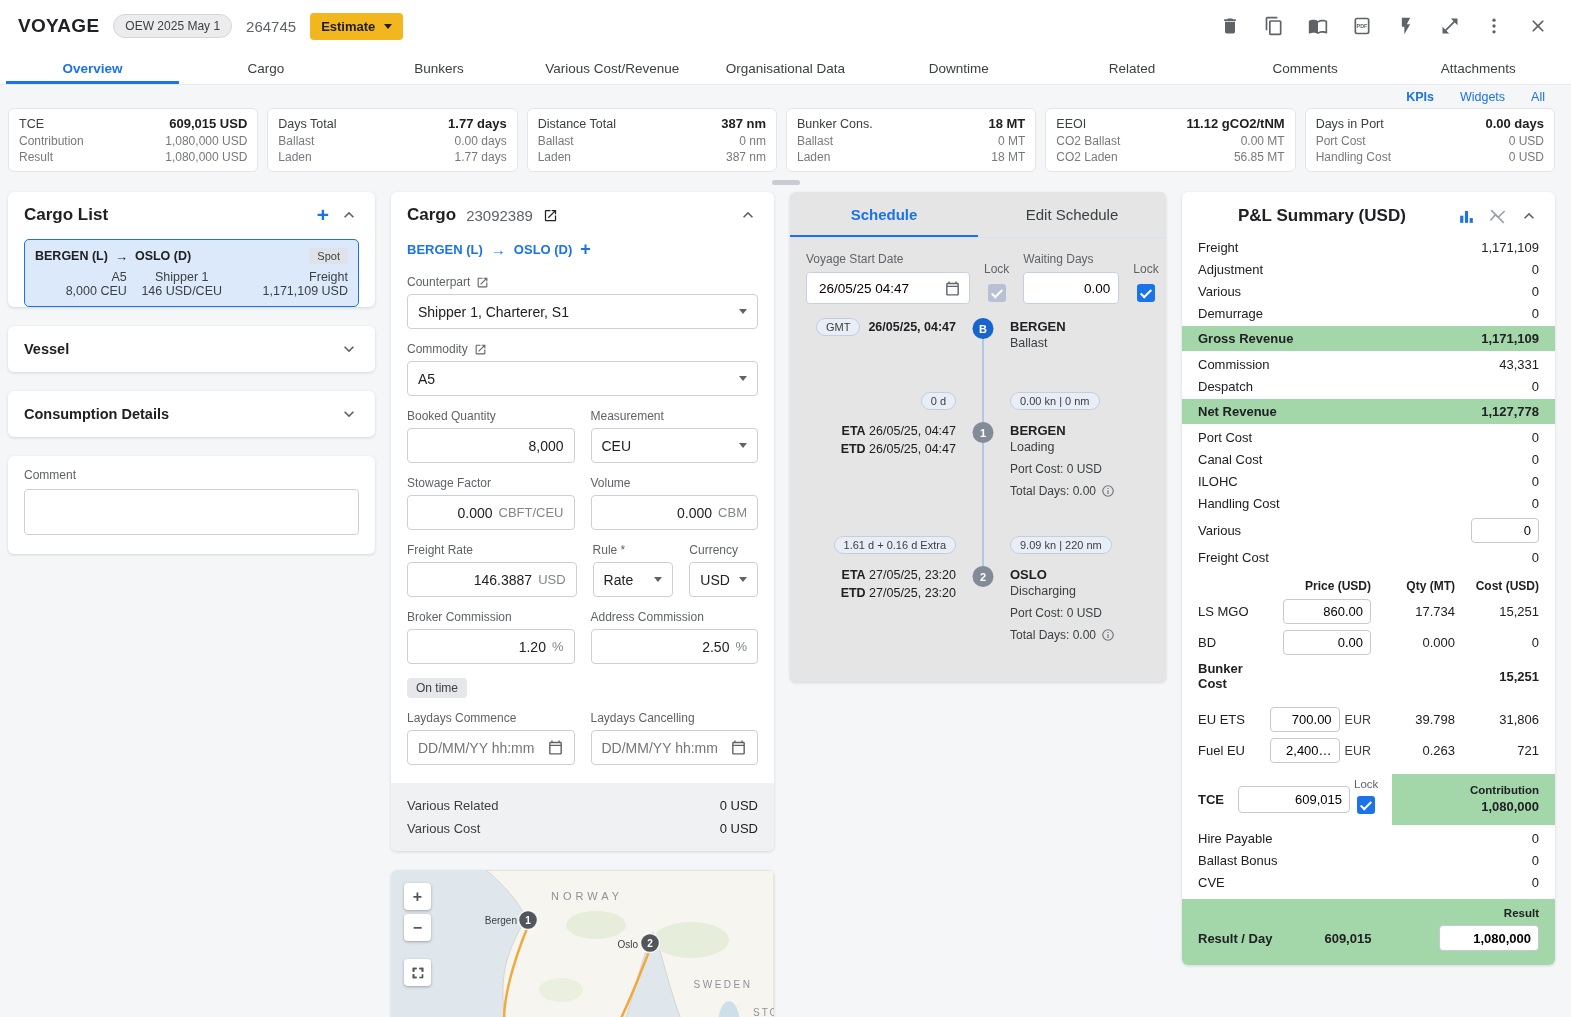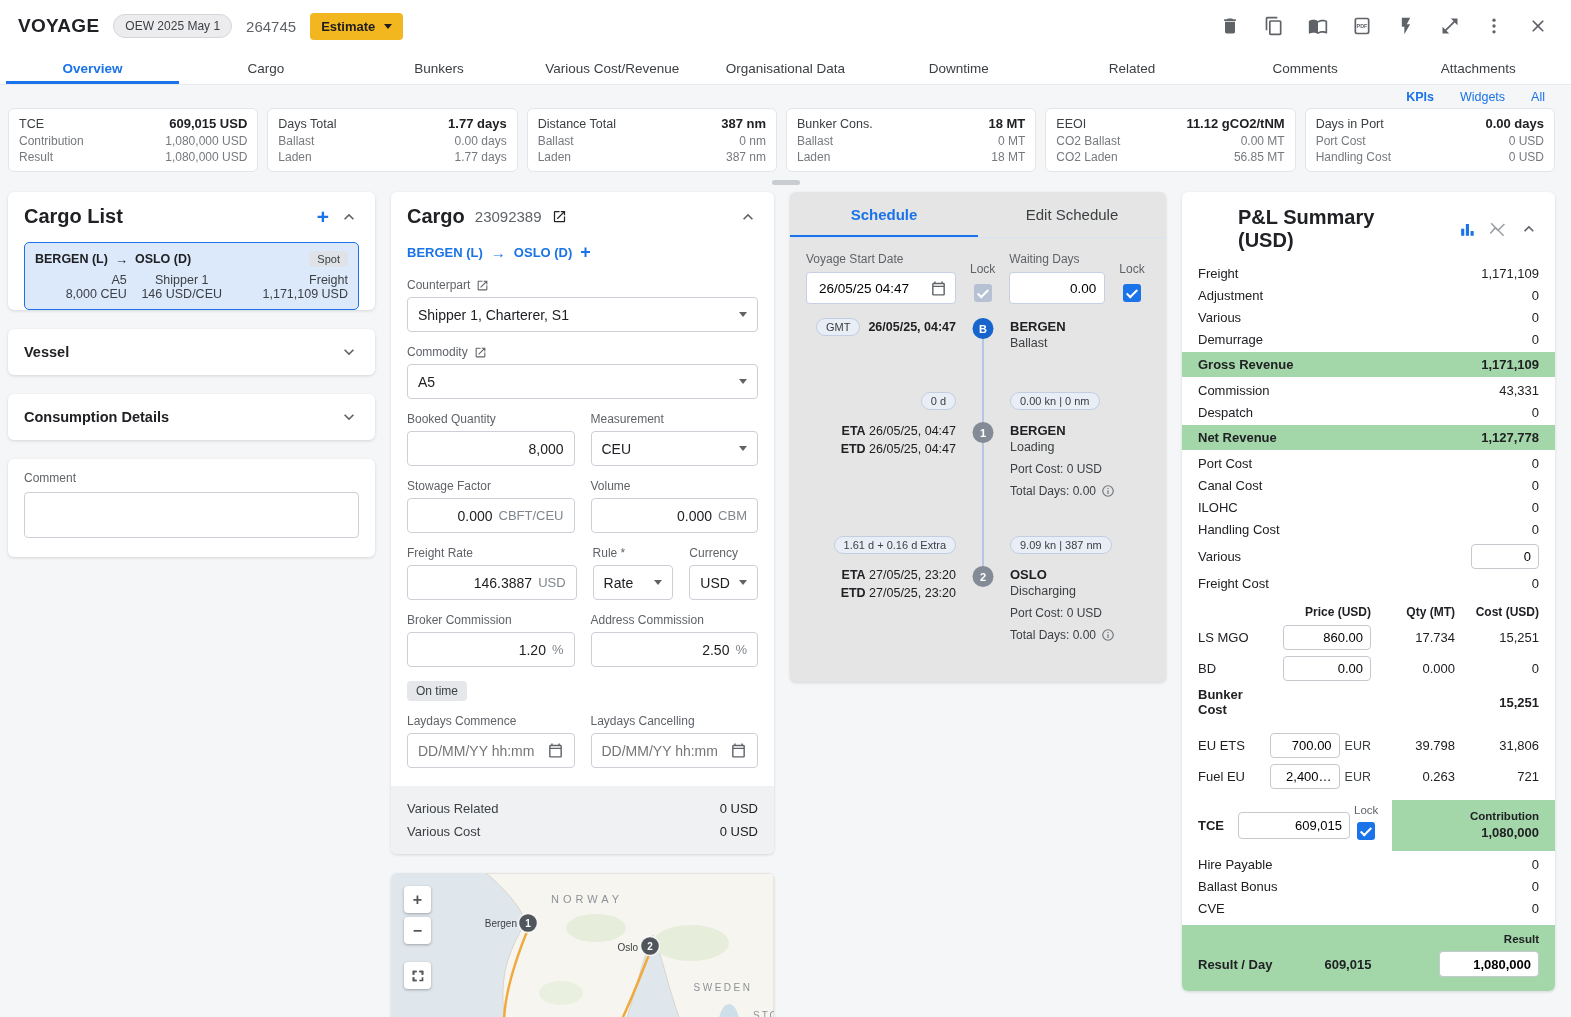--- a/index.html
+++ b/index.html
@@ -52,21 +52,21 @@
   .drag-handle{width:28px;height:5px;border-radius:3px;background:#c9cdd2;margin:2px auto 7px;cursor:row-resize;}
 
   
   .columns{display:flex;gap:16px;padding:0 16px 0 8px;align-items:flex-start;}
   .col-left{width:367px;flex:none;}
   .col-cargo{width:383px;flex:none;}
   .col-schedule{width:376px;flex:none;}
   .col-pnl{flex:1;min-width:0;}
   .panel{background:#fff;border-radius:6px;box-shadow:0 1px 3px rgba(60,64,67,.18);margin-bottom:19px;}
   .panel-head{display:flex;align-items:center;padding:13px 16px;gap:10px;}
-  .panel-title{font-size:20px;font-weight:bold;}
+  .panel-title{font-size:17px;font-weight:bold;}
   .panel-head .grow{flex:1;}
   .chev{width:20px;height:20px;fill:var(--mut);cursor:pointer;}
   .plus{color:var(--accent);font-size:21px;font-weight:bold;line-height:18px;cursor:pointer;}
 
   
   .cargo-item{margin:1px 16px 16px;background:#dce9fb;border:1px solid var(--accent);
     border-radius:5px;padding:8px 10px;cursor:pointer;}
   .ci-row1{display:flex;align-items:center;gap:7px;font-size:12.5px;font-weight:bold;}
   .ci-arrow{color:var(--ink);font-size:13px;}
   .ci-badge{margin-left:auto;background:#dfe3e8;border-radius:4px;padding:2px 8px;
@@ -125,21 +125,21 @@
   .schedule-panel{background:#e5e5e5;}
   .sch-tabs{display:flex;height:46px;border-bottom:1px solid #d9e2f2;}
   .sch-tab{flex:1;display:flex;align-items:center;justify-content:center;font-size:15px;
     color:#3c4043;cursor:pointer;}
   .sch-tab.active{color:var(--accent);font-weight:bold;box-shadow:inset 0 -2px 0 var(--accent);}
   .sch-controls{display:flex;gap:14px;padding:14px 16px 10px;align-items:flex-end;}
   .sch-field .flabel{margin:0 0 6px;}
   .sch-ibox{height:32px;border:1px solid #c6d0e2;border-radius:4px;background:#fff;
     display:flex;align-items:center;padding:0 8px;font-size:13.5px;gap:6px;}
   .sch-ibox input{border:none;outline:none;width:100%;background:transparent;font-size:13.5px;min-width:0;}
-  .w-date{width:150px;padding-left:12px;}
+  .w-date{width:164px;padding-left:12px;}
   .w-wait{width:96px;}
   .w-wait input{text-align:right;}
   .lock-col{display:flex;flex-direction:column;align-items:center;gap:8px;padding-bottom:2px;}
   .lock-col .flabel{margin:0;}
   .checkbox{width:18px;height:18px;border-radius:3px;position:relative;cursor:pointer;flex:none;}
   .checkbox.blue{background:var(--accent);}
   .checkbox.grey{background:#b6c2d4;}
   .checkbox::after{content:'';position:absolute;left:6px;top:2.5px;width:4px;height:9px;
     border:solid #fff;border-width:0 2.2px 2.2px 0;transform:rotate(45deg);}
   .timeline{display:grid;grid-template-columns:158px 38px 1fr;padding:4px 14px 24px 16px;}
@@ -730,21 +730,21 @@
                 <line x1="12" y1="7" x2="12" y2="8.6" stroke-width="2"></line>
               </svg>
           </div>
         </div>
 
         <div class="leg-cell l">
             <span class="tl-chip">1.61 d + 0.16 d Extra</span>
           </div>
         <div class="tl-mid"></div>
         <div class="leg-cell r">
-            <span class="tl-chip">9.09 kn | 387 nm</span>
+            <span class="tl-chip">9.09 kn | 220 nm</span>
           </div>
 
         <div class="tl-left" style="min-height:92px">
           <div class="etas">
             <div><b>ETA</b> <span>27/05/25, 23:20</span></div>
             <div><b>ETD</b> <span>27/05/25, 23:20</span></div>
           </div>
         </div>
         <div class="tl-mid to-node">
           <span class="node grey">2</span>

